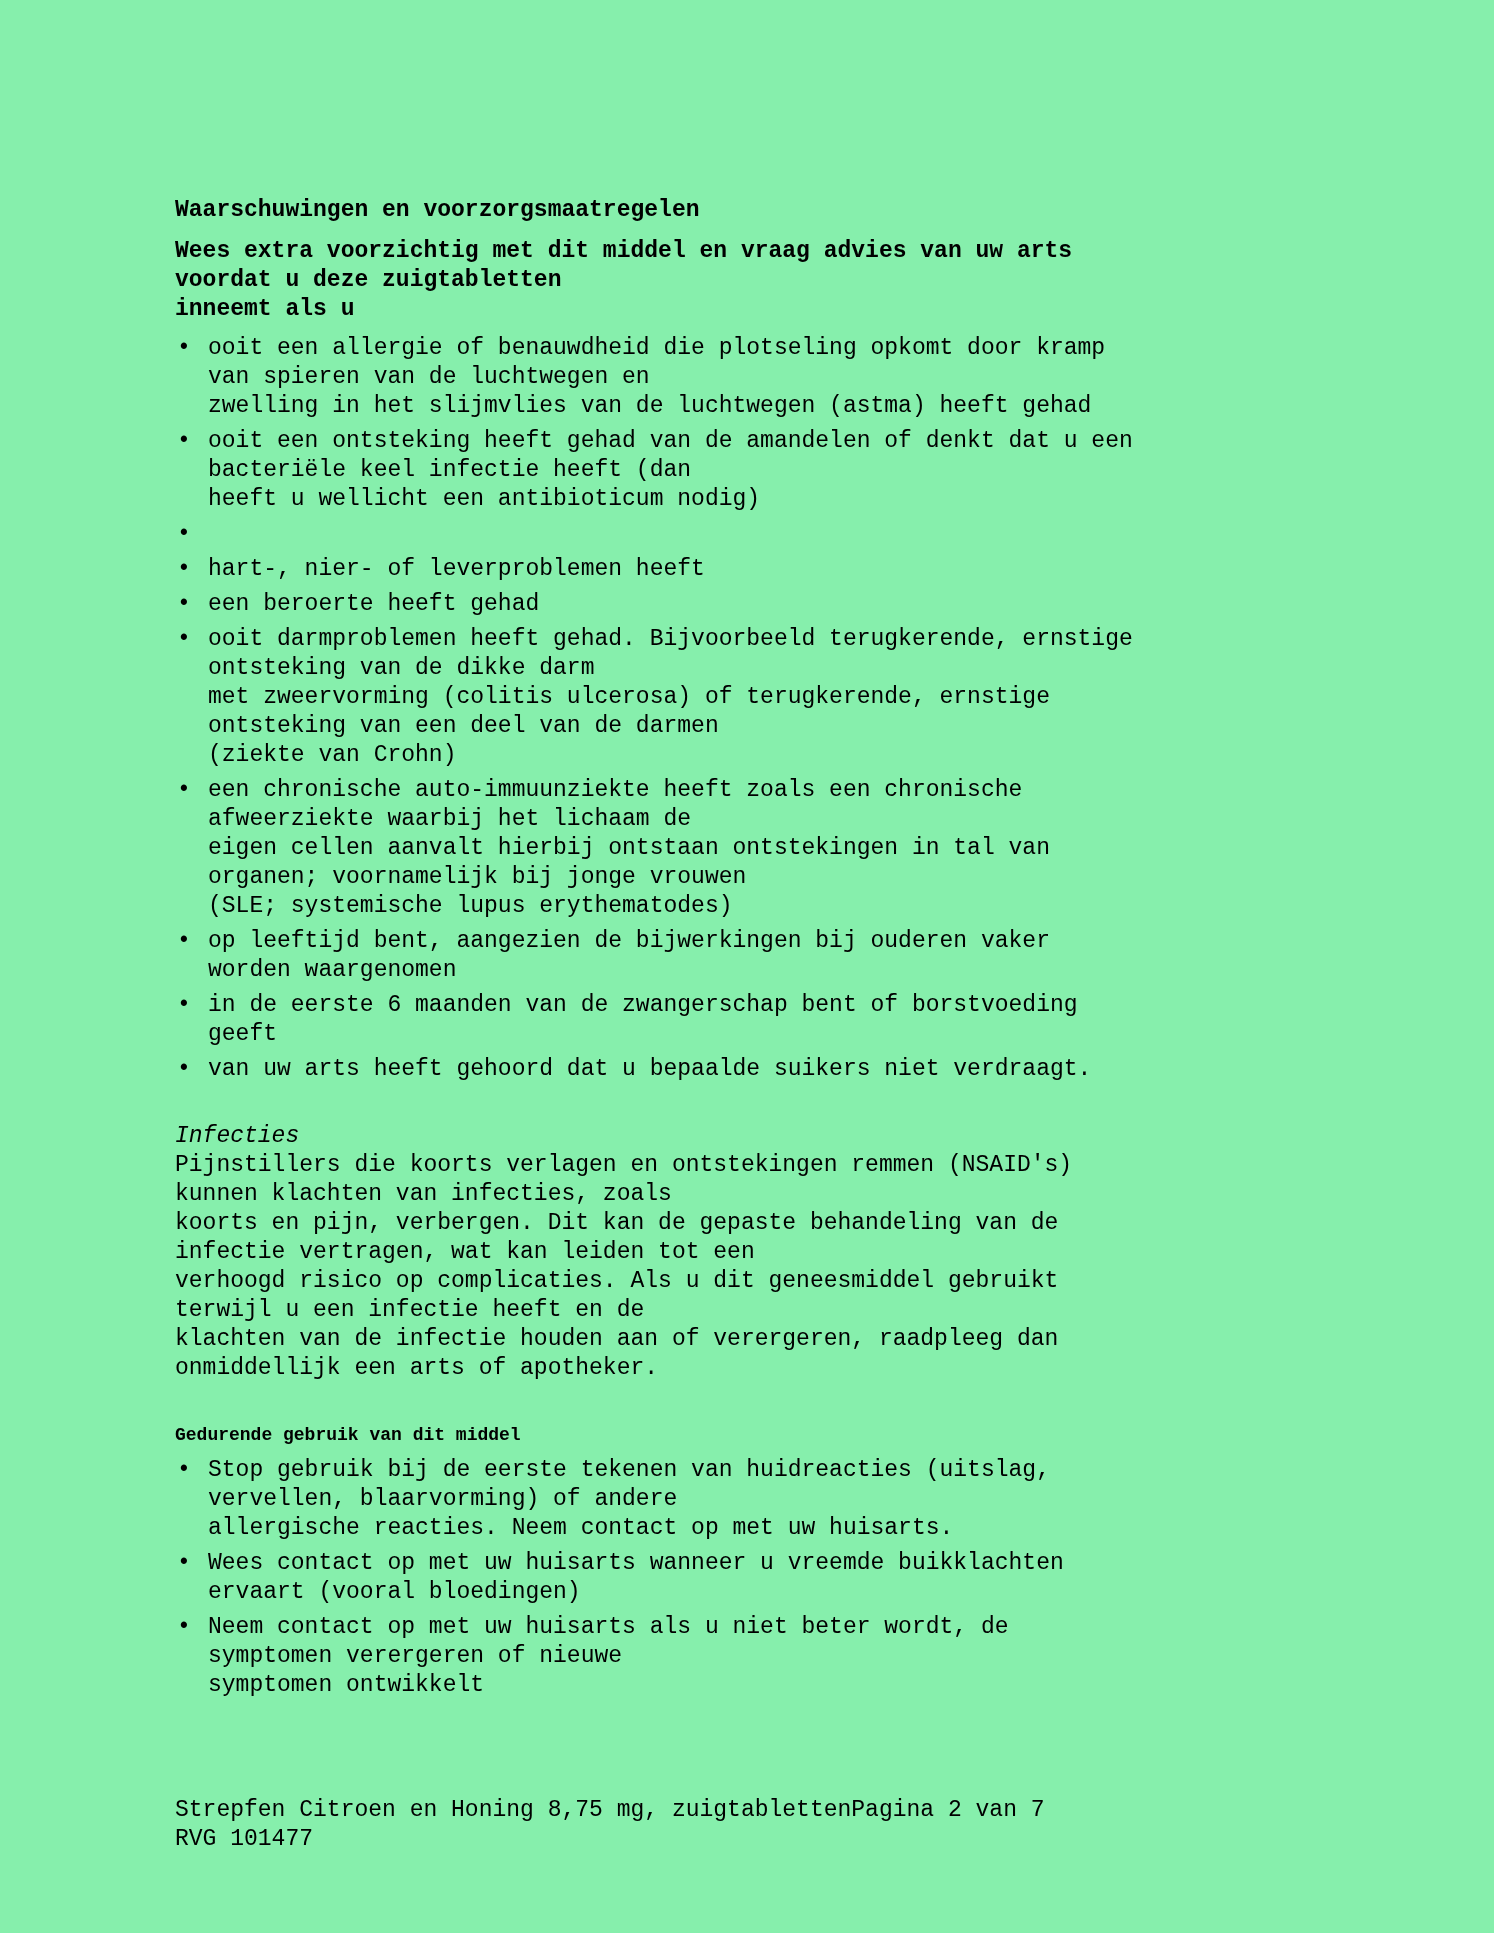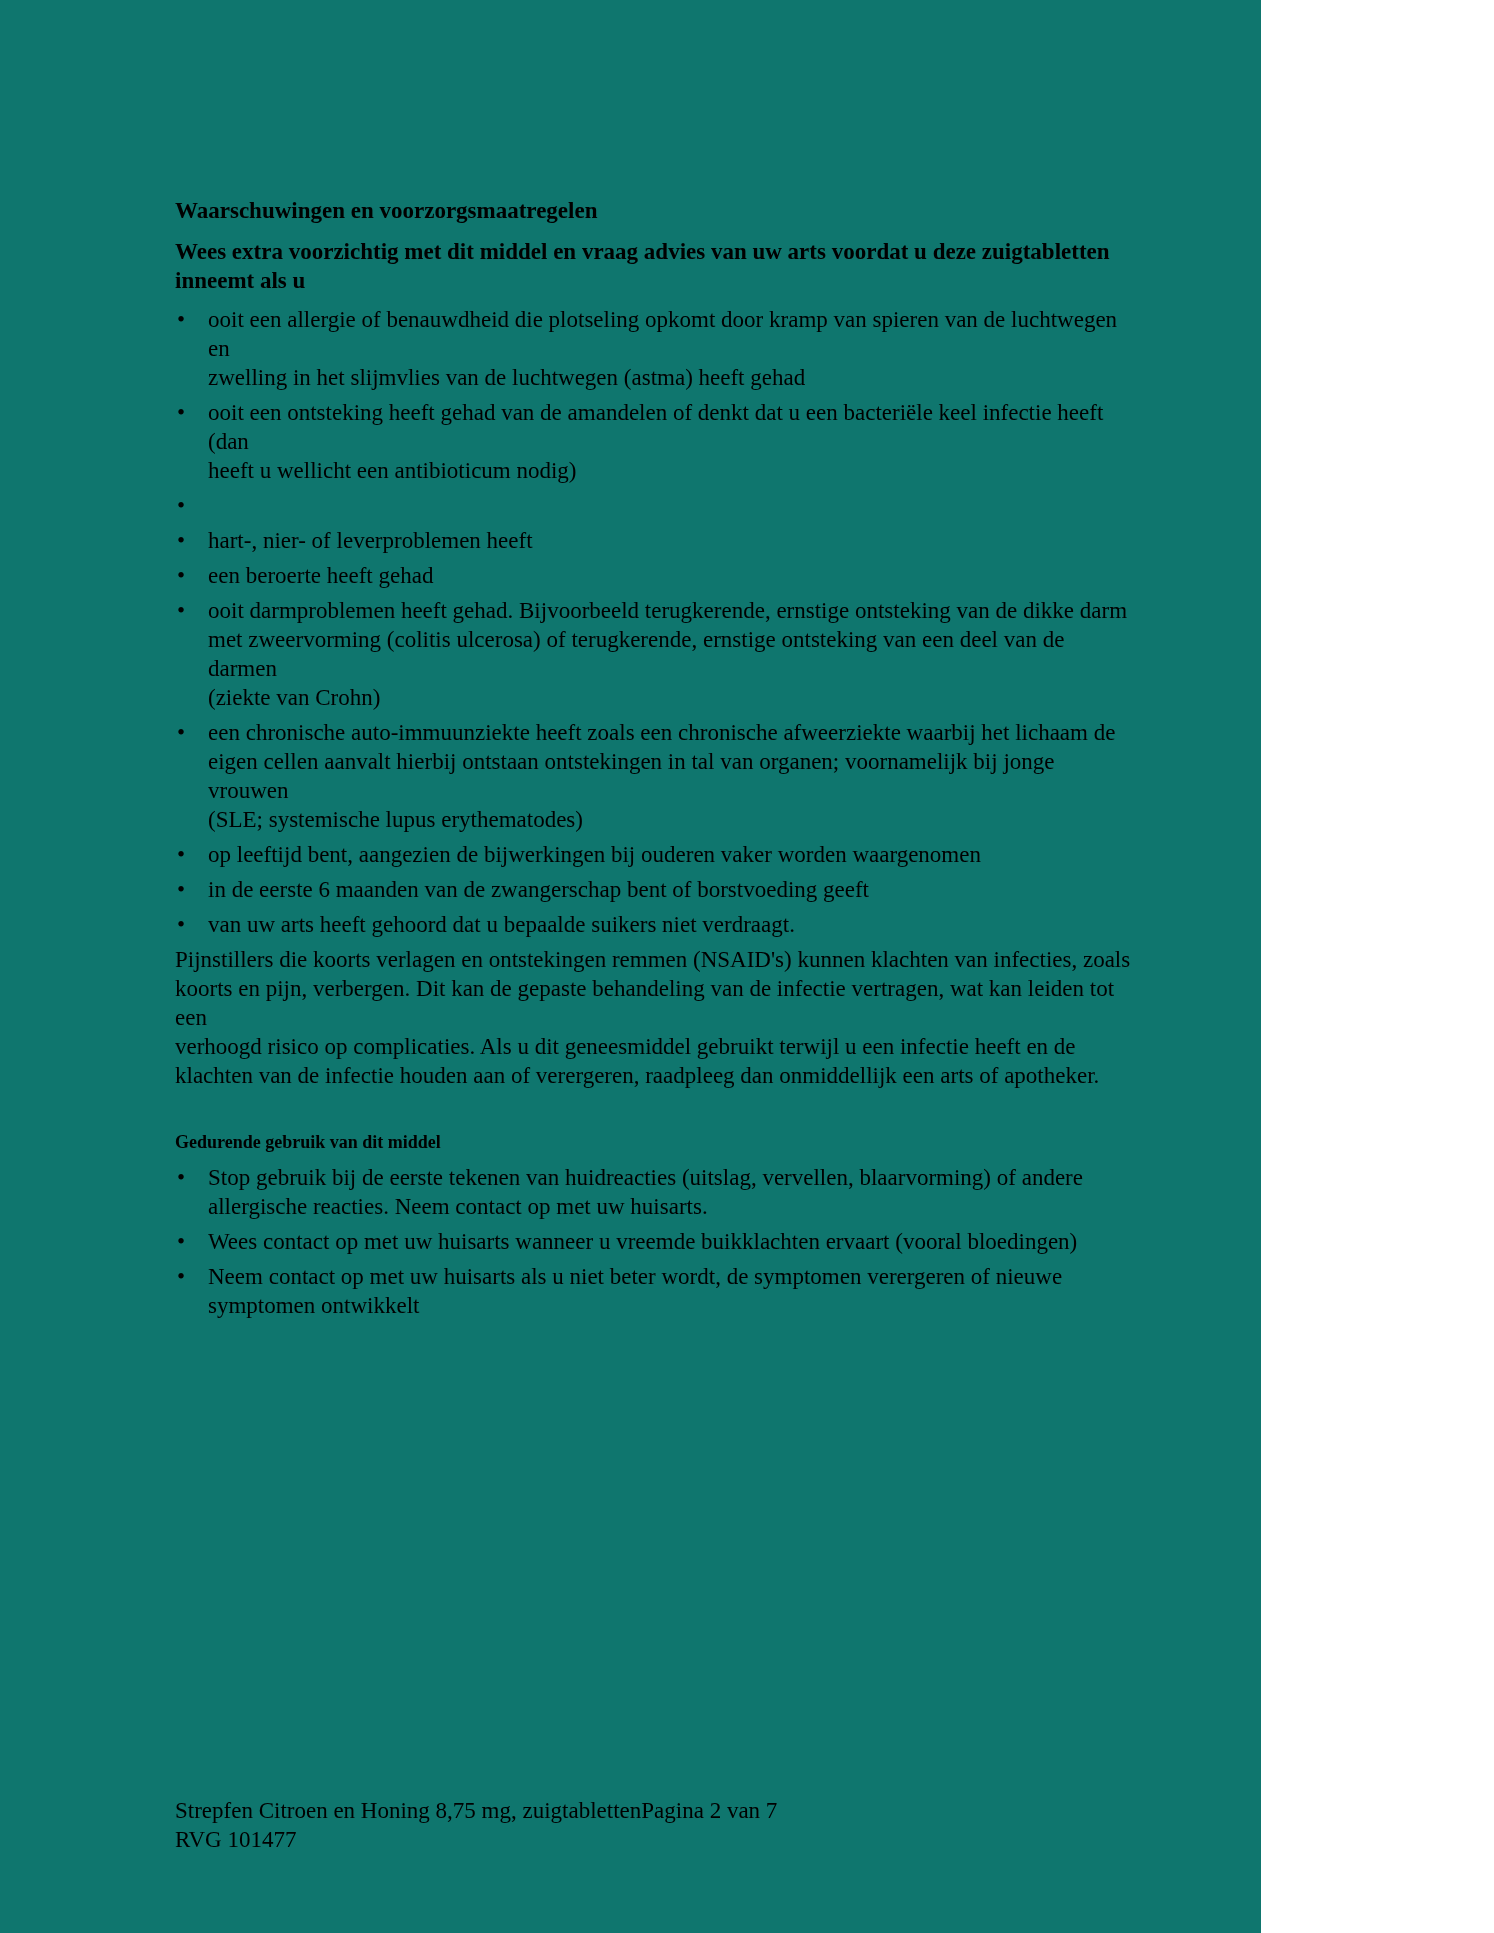--- a/index.html
+++ b/index.html
@@ -2,25 +2,25 @@
 <html><head>
 <meta charset="utf-8">
 <style>
   html, body {
     margin: 0;
     padding: 0;
     background: #ffffff;
   }
   .page {
     position: relative;
-    width: 1261px;
+    width: 1494px;
     height: 1933px;
-    background: #0f766e;
+    background: #86efac;
     color: #000000;
-    font-family: Liberation Serif, serif;
+    font-family: Liberation Mono, monospace;
     font-size: 23px;
     line-height: 29px;
     overflow: hidden;
   }
   .content {
     position: absolute;
     left: 175px;
     top: 196px;
     width: 960px;
   }
@@ -131,20 +131,21 @@
       <li>
         <span class="dot">•</span>
         <span class="txt">in de eerste 6 maanden van de zwangerschap bent of borstvoeding geeft</span>
       </li>
       <li>
         <span class="dot">•</span>
         <span class="txt">van uw arts heeft gehoord dat u bepaalde suikers niet verdraagt.</span>
       </li>
     </ul>
 
+    <p class="it-heading">Infecties</p>
     <p class="para">Pijnstillers die koorts verlagen en ontstekingen remmen (NSAID's) kunnen klachten van infecties, zoals
 koorts en pijn, verbergen. Dit kan de gepaste behandeling van de infectie vertragen, wat kan leiden tot een
 verhoogd risico op complicaties. Als u dit geneesmiddel gebruikt terwijl u een infectie heeft en de
 klachten van de infectie houden aan of verergeren, raadpleeg dan onmiddellijk een arts of apotheker.</p>
 
     <p class="h2-bold">Gedurende gebruik van dit middel</p>
 
     <ul class="blist second">
       <li>
         <span class="dot">•</span>

